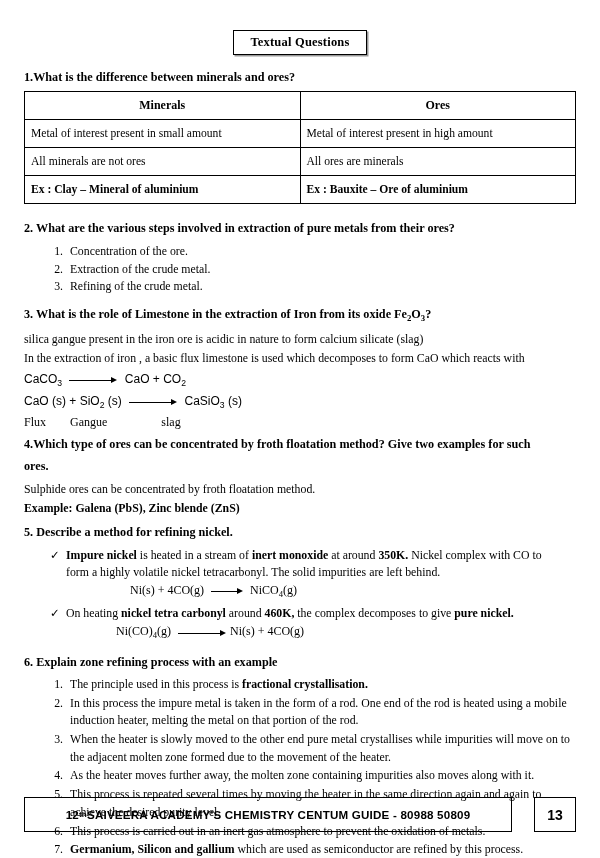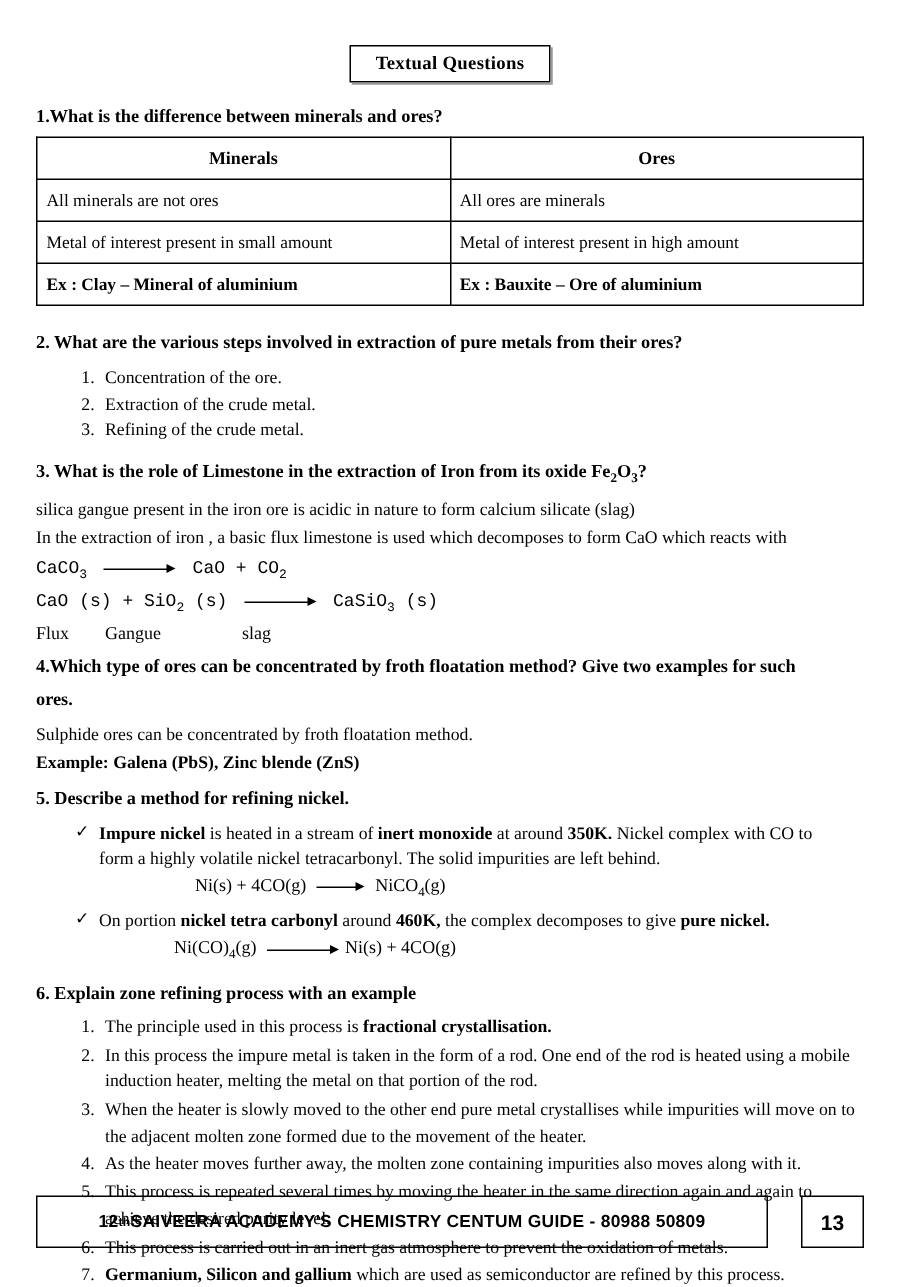--- a/index.html
+++ b/index.html
@@ -81,21 +81,21 @@
     line-height: 1.42;
     margin: 0 0 2px 0;
   }
   .para.bold { font-weight: bold; }
 
   .eqline {
     font-size: 12px;
     line-height: 1.7;
     margin: 0;
     white-space: pre;
-    font-family: Liberation Mono, monospace;
+    font-family: Liberation Sans, sans-serif;
   }
   .arrow {
     display: inline-block;
     position: relative;
     width: 56px;
     vertical-align: middle;
   }
   .arrow::before {
     content: "";
     position: absolute;
@@ -207,26 +207,26 @@
 
   <table class="minerals">
     <thead>
       <tr>
         <th class="col-half">Minerals</th>
         <th class="col-half">Ores</th>
       </tr>
     </thead>
     <tbody>
       <tr>
+        <td>Metal of interest present in small amount</td>
+        <td>Metal of interest present in high amount</td>
+      </tr>
+      <tr>
         <td>All minerals are not ores</td>
         <td>All ores are minerals</td>
-      </tr>
-      <tr>
-        <td>Metal of interest present in small amount</td>
-        <td>Metal of interest present in high amount</td>
       </tr>
       <tr>
         <td class="bold">Ex : Clay – Mineral of aluminium</td>
         <td class="bold">Ex : Bauxite – Ore  of aluminium</td>
       </tr>
     </tbody>
   </table>
 
   <div class="q-line">2. What are the various steps involved in extraction of pure metals from their ores?</div>
   <ol class="num">
@@ -255,21 +255,21 @@
   <div class="spacer-sm"></div>
 
   <div class="q-line">5. Describe a method for refining nickel.</div>
   <ul class="checks">
     <li>
       <b>Impure nickel</b><span> is heated in a stream of </span><b>inert monoxide</b><span> at around </span><b>350K.</b><span> Nickel complex with CO to</span>
       <div>form a highly volatile nickel tetracarbonyl. The solid impurities are left behind.</div>
       <div class="indent-eq">Ni(s) + 4CO(g) <span class="arrow short"></span> NiCO<span class="sub">4</span>(g)</div>
     </li>
     <li>
-      <span>On portion </span><b>nickel tetra carbonyl</b><span> around </span><b>460K,</b><span> the complex decomposes to give </span><b>pure nickel.</b>
+      <span>On heating </span><b>nickel tetra carbonyl</b><span> around </span><b>460K,</b><span> the complex decomposes to give </span><b>pure nickel.</b>
       <div class="indent-eq2">Ni(CO)<span class="sub">4</span>(g) <span class="arrow"></span>Ni(s) + 4CO(g)</div>
     </li>
   </ul>
 
   <div class="spacer-sm"></div>
 
   <div class="q-line">6. Explain zone refining process with an example</div>
   <ol class="num2">
     <li><span>The principle used in this process is </span><b>fractional crystallisation.</b></li>
     <li>In this process the impure metal is taken in the form of a rod. One end of the rod is heated using a mobile induction heater, melting the metal on that portion of the rod.</li>

